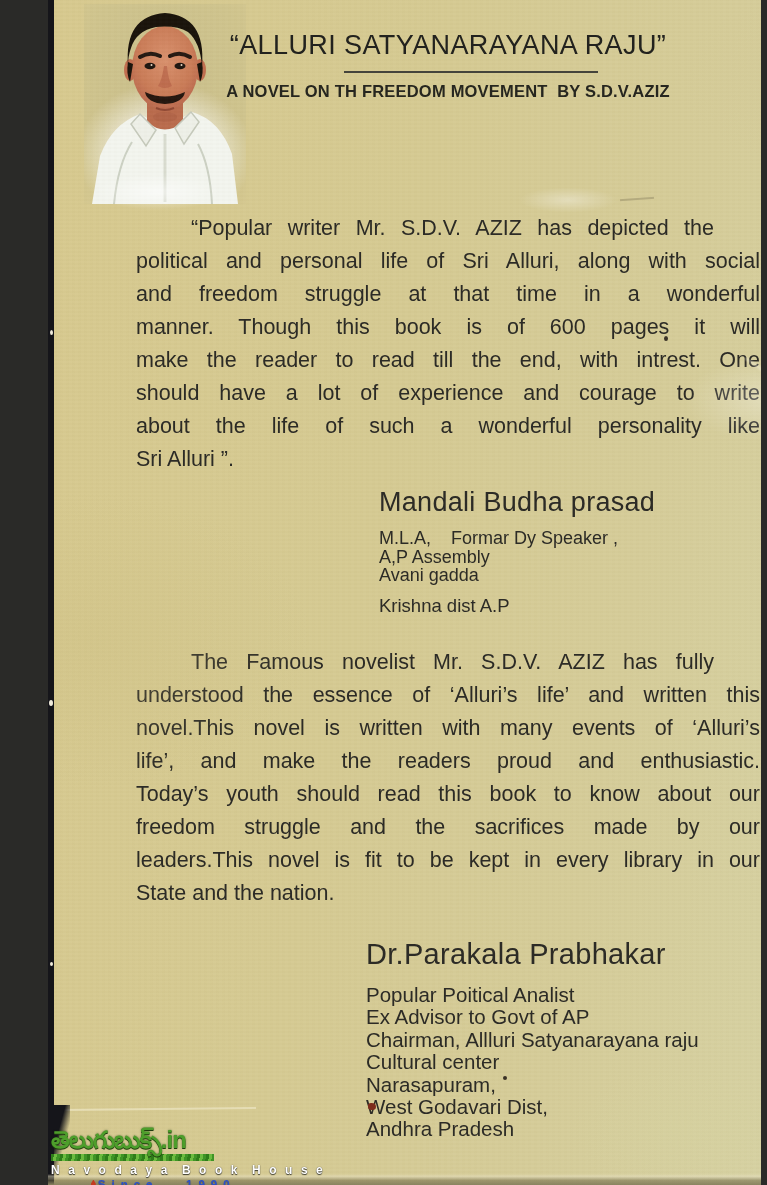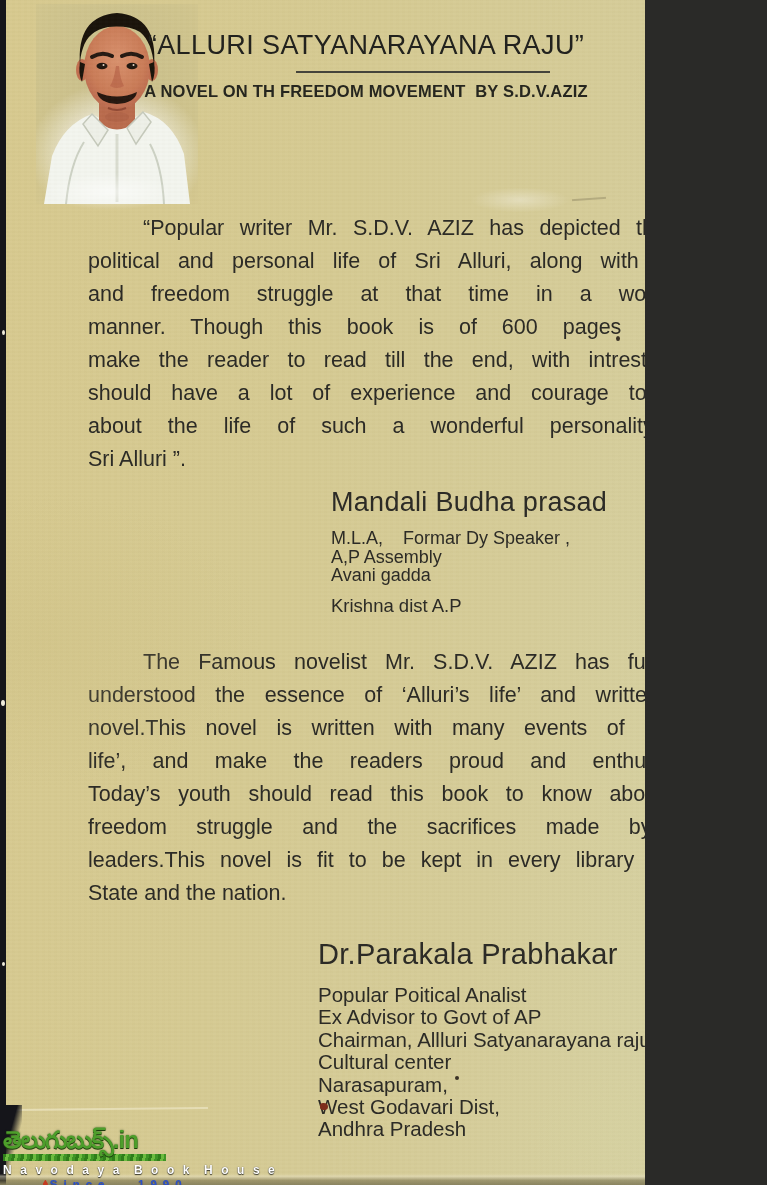--- a/index.html
+++ b/index.html
@@ -1,21 +1,22 @@
 <!DOCTYPE html>
 <html><head>
 <meta charset="utf-8">
 <style>
   html, body { margin: 0; padding: 0; background: #2a2a28; }
   .cover {
     position: relative;
-    width: 645px; height: 1185px;
+    width: 713px; height: 1185px;
     overflow: hidden;
     font-family: "Liberation Sans", sans-serif;
     background: linear-gradient(100deg, #d7c98e 0%, #d5ca92 45%, #d5cc99 75%, #d6d1a2 100%);
+    margin-left: 48px;
   }
   
   .cover::before {
     content: ""; position: absolute; inset: 0; pointer-events: none; z-index: 3;
     background:
       radial-gradient(90px 26px at 110px 192px, rgba(255,255,255,0.55), rgba(255,255,255,0) 70%),
       radial-gradient(70px 18px at 520px 200px, rgba(255,255,255,0.35), rgba(255,255,255,0) 70%),
       radial-gradient(120px 60px at 720px 400px, rgba(255,255,255,0.30), rgba(255,255,255,0) 70%),
       radial-gradient(200px 120px at 760px 80px, rgba(210,200,150,0.4), rgba(210,200,150,0) 70%),
       radial-gradient(300px 200px at 40px 640px, rgba(200,186,125,0.25), rgba(200,186,125,0) 75%),

